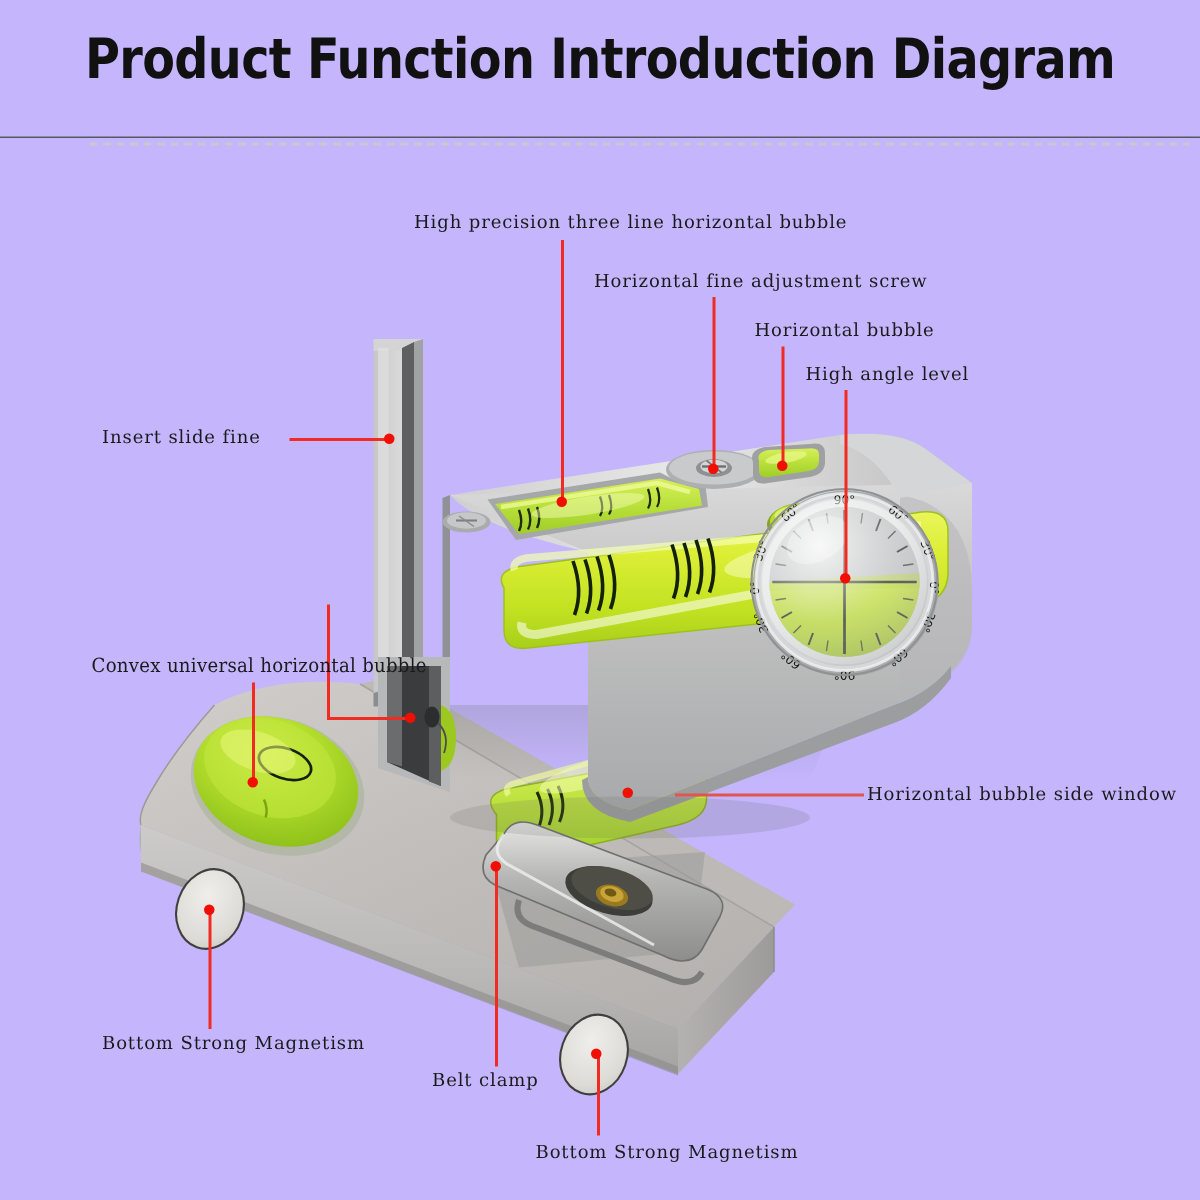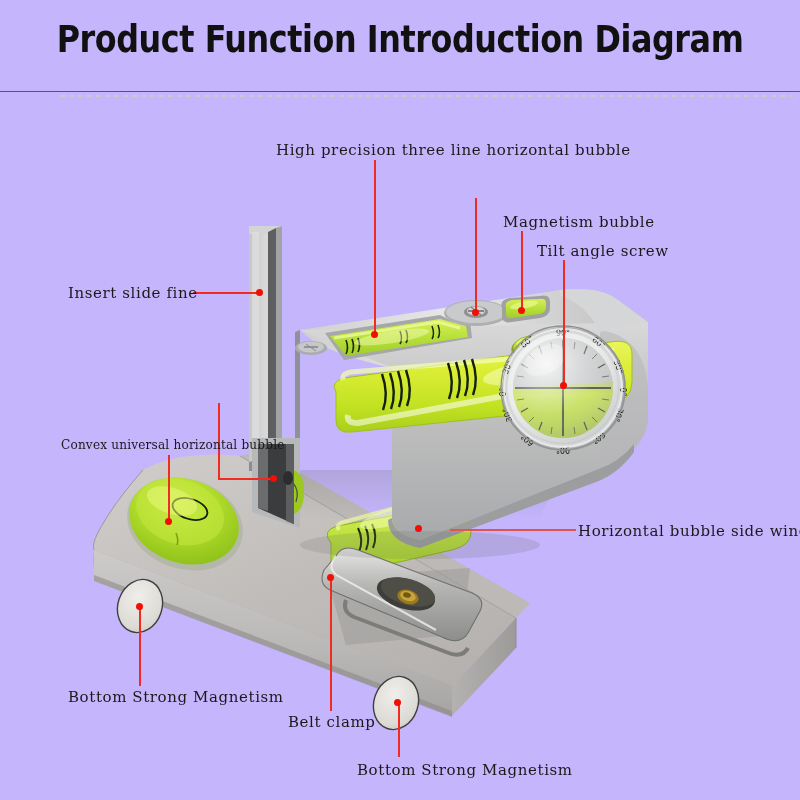--- a/index.html
+++ b/index.html
@@ -55,21 +55,21 @@
     width: 733px;
     height: 2px;
     background: repeating-linear-gradient(to right,
         #c9c9cd 0px, #c9c9cd 5px, transparent 5px, transparent 9px);
   }
 
   
   .label {
     position: absolute;
     font-family: "DejaVu Serif", "Liberation Serif", serif;
-    font-size: 15px;
+    font-size: 12px;
     color: #1a1a1a;
     white-space: nowrap;
     letter-spacing: 0.6px;
   }
   .label.small {
     font-size: 13px;
     letter-spacing: 0.2px;
     transform: scaleX(0.93);
     transform-origin: left center;
   }
@@ -453,24 +453,25 @@
   <div class="dot" style="left:136px; top:603px;"></div>
 
   <div class="lead v" style="left:330px; top:578px; height:133px;"></div>
   <div class="dot" style="left:327px; top:574px;"></div>
 
   <div class="lead v" style="left:398px; top:704px; height:53px;"></div>
   <div class="dot" style="left:394px; top:699px;"></div>
 
   <div class="label" style="left:276px; top:141px;">High precision three line horizontal bubble</div>
 
-
-  <div class="label" style="left:503px; top:213px;">Magnetism bubble</div>
-
-  <div class="label" style="left:537px; top:242px;">Tilt angle screw</div>
+  <div class="label" style="left:396px; top:180px;">Horizontal fine adjustment screw</div>
+
+  <div class="label" style="left:503px; top:213px;">Horizontal bubble</div>
+
+  <div class="label" style="left:537px; top:242px;">High angle level</div>
 
   <div class="label" style="left:68px; top:284px;">Insert slide fine</div>
 
 
   <div class="label small" style="left:61px; top:437px;">Convex universal horizontal bubble</div>
 
   <div class="label" style="left:578px; top:522px;">Horizontal bubble side window</div>
 
   <div class="label" style="left:68px; top:688px;">Bottom Strong Magnetism</div>
 

